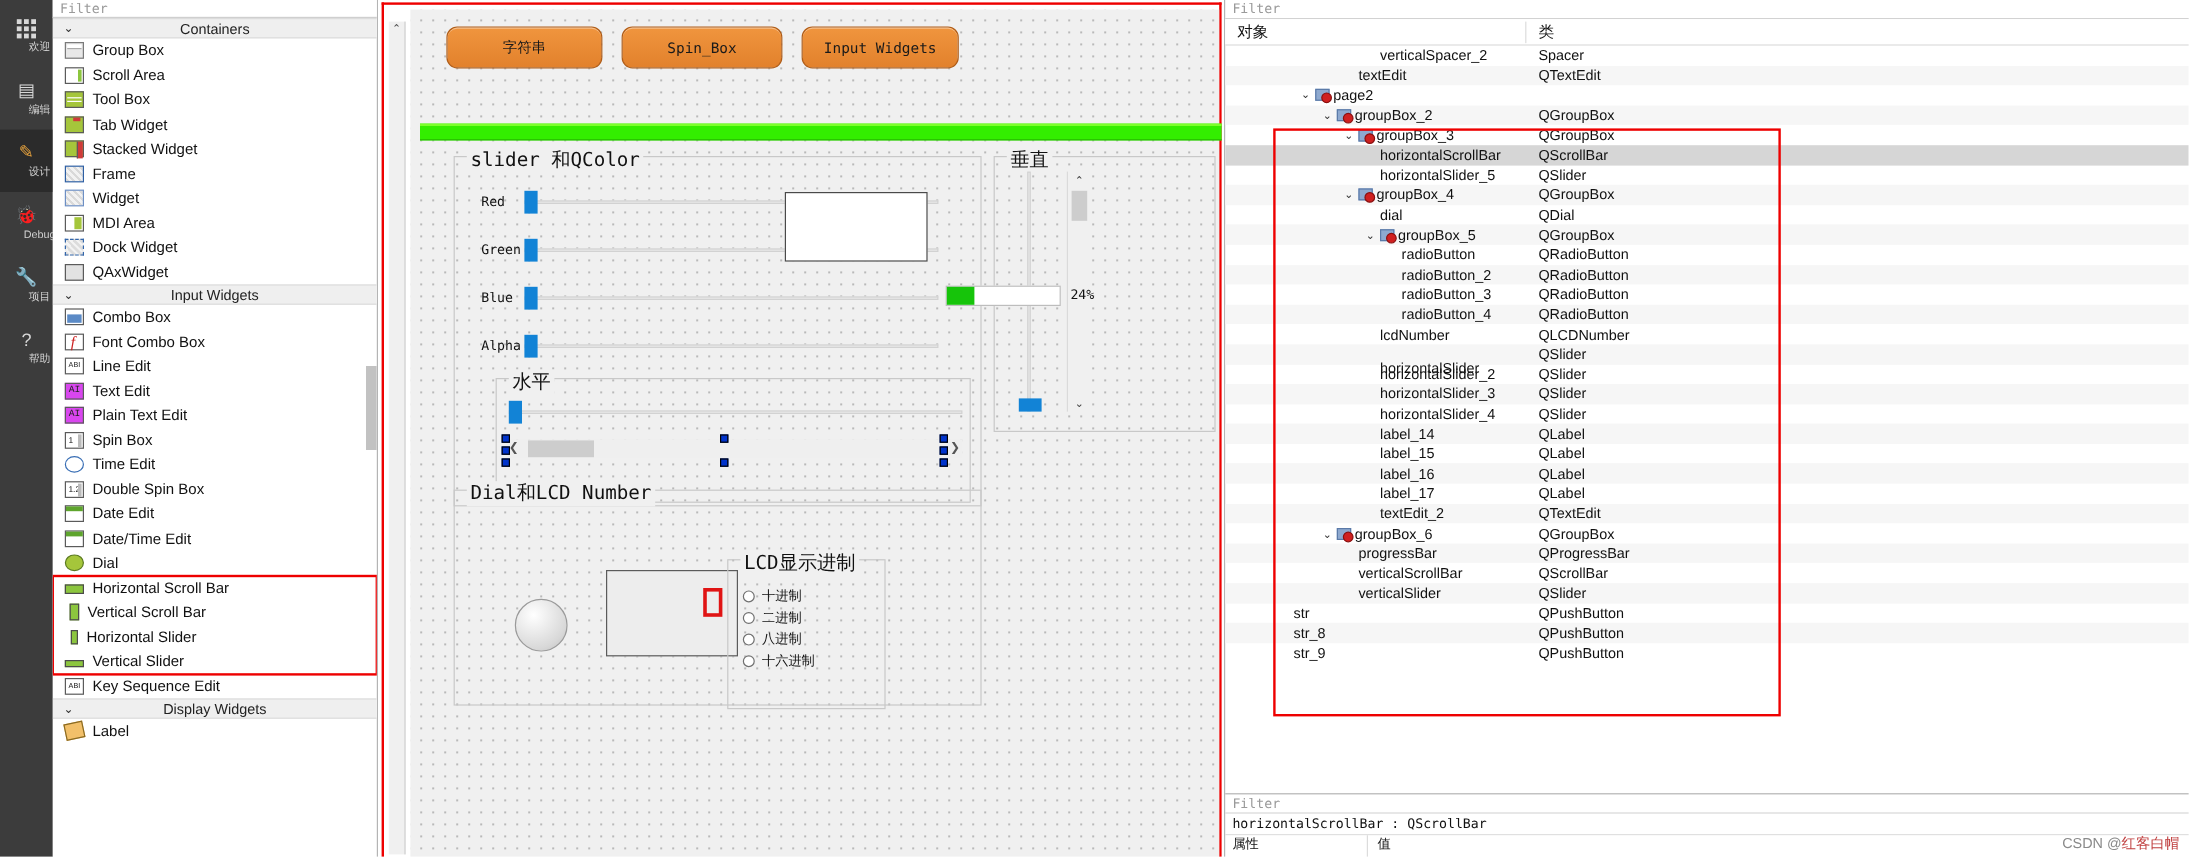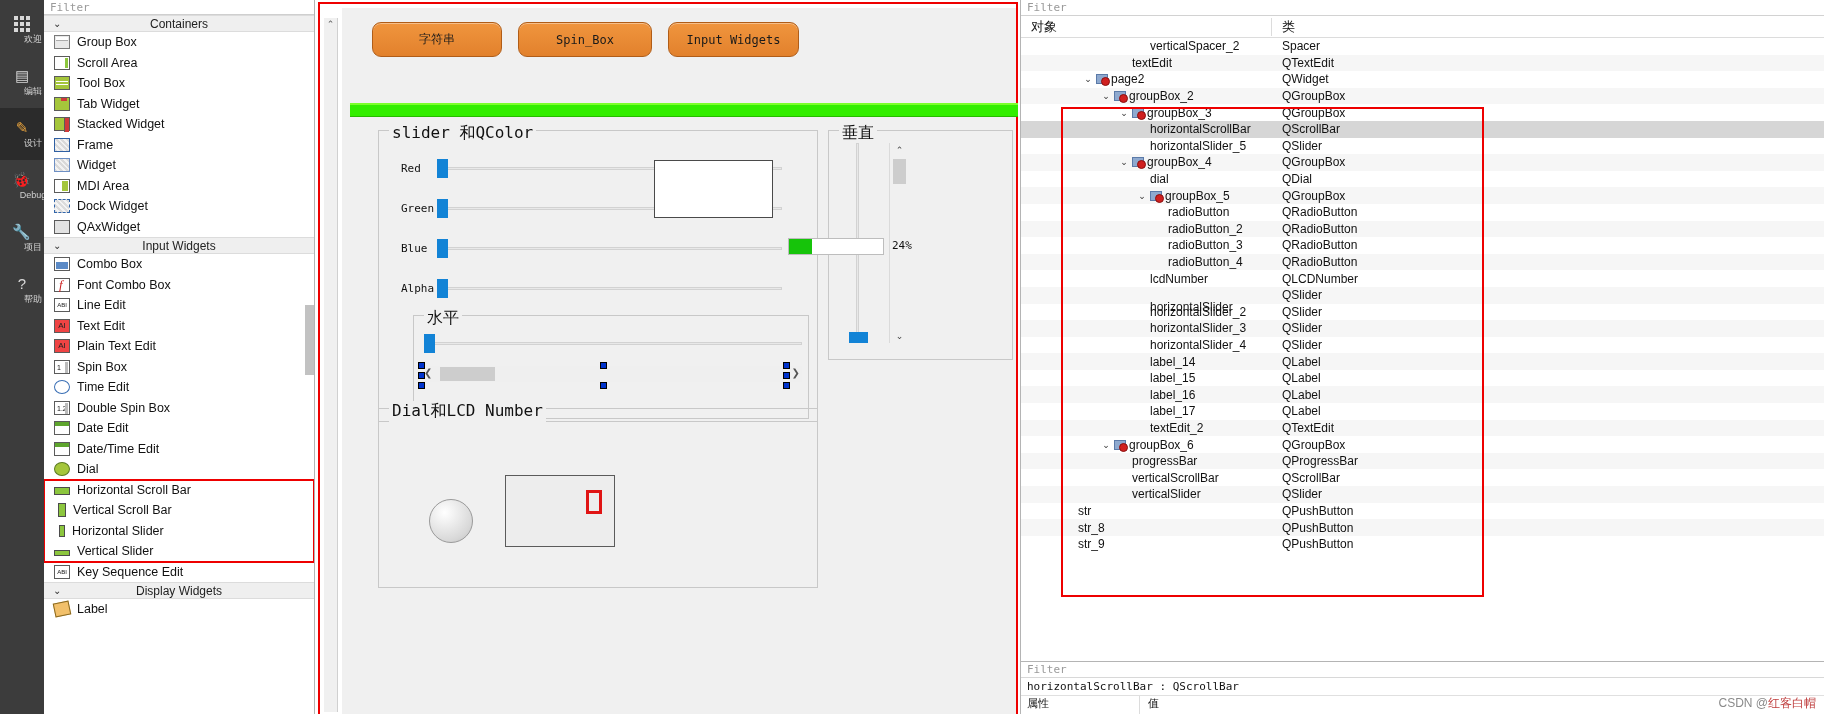--- a/index.html
+++ b/index.html
@@ -76,21 +76,21 @@
   .i-widget { background: repeating-linear-gradient(45deg,#d9d9d9 0 2px,#f2f2f2 2px 4px); border:1px solid #6d8fc4;}
   .i-mdi { background:#fff; border:1px solid #5b5b5b;}
   .i-mdi:after{content:'';position:absolute;right:1px;top:1px;width:6px;bottom:1px;background:#a5c63b;}
   .i-dock { background: repeating-linear-gradient(45deg,#dcdcdc 0 2px,#f4f4f4 2px 4px); border:1px dashed #3366aa;}
   .i-qax { background:#e2e2e2; border:1px solid #5b5b5b;}
   .i-combo { background:#fff; border:1px solid #5b5b5b;}
   .i-combo:after{content:'';position:absolute;left:1px;right:1px;bottom:1px;height:7px;background:#5b8ac6;}
   .i-fontcombo { background:#fff; border:1px solid #5b5b5b; }
   .i-fontcombo:after{content:'f';position:absolute;left:4px;top:-2px;color:#cc2222;font-family:"Liberation Serif",serif;font-style:italic;font-size:13px;}
   .i-lineedit { background:#fff; border:1px solid #5b5b5b; font-size:6px; color:#222; text-align:center; line-height:13px; }
-  .i-textedit { background:#ef4444; border:1px solid #5b5b5b; font-size:8px; color:#222; text-align:center; line-height:12px; font-family:Liberation Sans, sans-serif;}
+  .i-textedit { background:#d946ef; border:1px solid #5b5b5b; font-size:8px; color:#222; text-align:center; line-height:12px; font-family:Liberation Mono, monospace;}
   .i-spin { background:#fff; border:1px solid #5b5b5b; font-size:7px; line-height:13px; padding-left:2px;}
   .i-spin:after{content:'';position:absolute;right:1px;top:1px;width:3px;height:11px;background:#bbb;}
   .i-time { border-radius:50%; background:#fff; border:1.5px solid #3a6fb5; }
   .i-date { background:#fff; border:1px solid #5b5b5b;}
   .i-date:after{content:'';position:absolute;left:0;right:0;top:0;height:4px;background:#5ea52d;}
   .i-dial { border-radius:50%; background:#a5c63b; border:1.5px solid #5b7a22; }
   .i-hscroll { background:#8cc63e; border:1px solid #4b4b4b; height:8px; margin-top:3px;}
   .i-vscroll { background:#8cc63e; border:1px solid #4b4b4b; width:8px; margin-left:4px;}
   .i-hslider { background:#8cc63e; border:1px solid #4b4b4b; width:6px; height:12px; margin-left:5px;}
   .i-vslider { background:#8cc63e; border:1px solid #4b4b4b; height:6px; margin-top:4px;}
@@ -511,20 +511,39 @@
       <div class="prog-text" style="left:550px; top:231px;">24%</div>
 
       <div class="gbox" style="left:36px; top:400px; width:440px; height:180px;">
         <div class="gtitle">Dial和LCD Number</div>
         <div class="dial" style="left:50px; top:90px;"></div>
         <div class="lcdbox" style="left:126px; top:66px; width:110px; height:72px;">
           <span class="lcd-digit"></span>
         </div>
       </div>
 
+      <div class="gbox" style="left:264px; top:458px; width:132px; height:125px;">
+        <div class="gtitle">LCD显示进制</div>
+        <div class="radio-row" style="left:12px; top:22px;">
+          <span class="radio-dot"></span>
+          <span>十进制</span>
+        </div>
+        <div class="radio-row" style="left:12px; top:40px;">
+          <span class="radio-dot"></span>
+          <span>二进制</span>
+        </div>
+        <div class="radio-row" style="left:12px; top:58px;">
+          <span class="radio-dot"></span>
+          <span>八进制</span>
+        </div>
+        <div class="radio-row" style="left:12px; top:76px;">
+          <span class="radio-dot"></span>
+          <span>十六进制</span>
+        </div>
+      </div>
 
     </div>
   </div>
 
   <div class="inspector">
     <div class="insp-filter">Filter</div>
     <div class="insp-head">
       <div class="c1">对象</div>
       <div class="c2">类</div>
     </div>
@@ -542,21 +561,20 @@
             <span>textEdit</span>
           </div>
           <div class="tclass">QTextEdit</div>
         </div>
         <div class="trow">
           <div class="tname" style="padding-left: 62px;">
             <span class="tw-chev">⌄</span>
             <span class="tw-ico"></span>
             <span>page2</span>
           </div>
-          <div class="tclass">QWidget</div>
         </div>
         <div class="trow alt">
           <div class="tname" style="padding-left: 80px;">
             <span class="tw-chev">⌄</span>
             <span class="tw-ico"></span>
             <span>groupBox_2</span>
           </div>
           <div class="tclass">QGroupBox</div>
         </div>
         <div class="trow">

